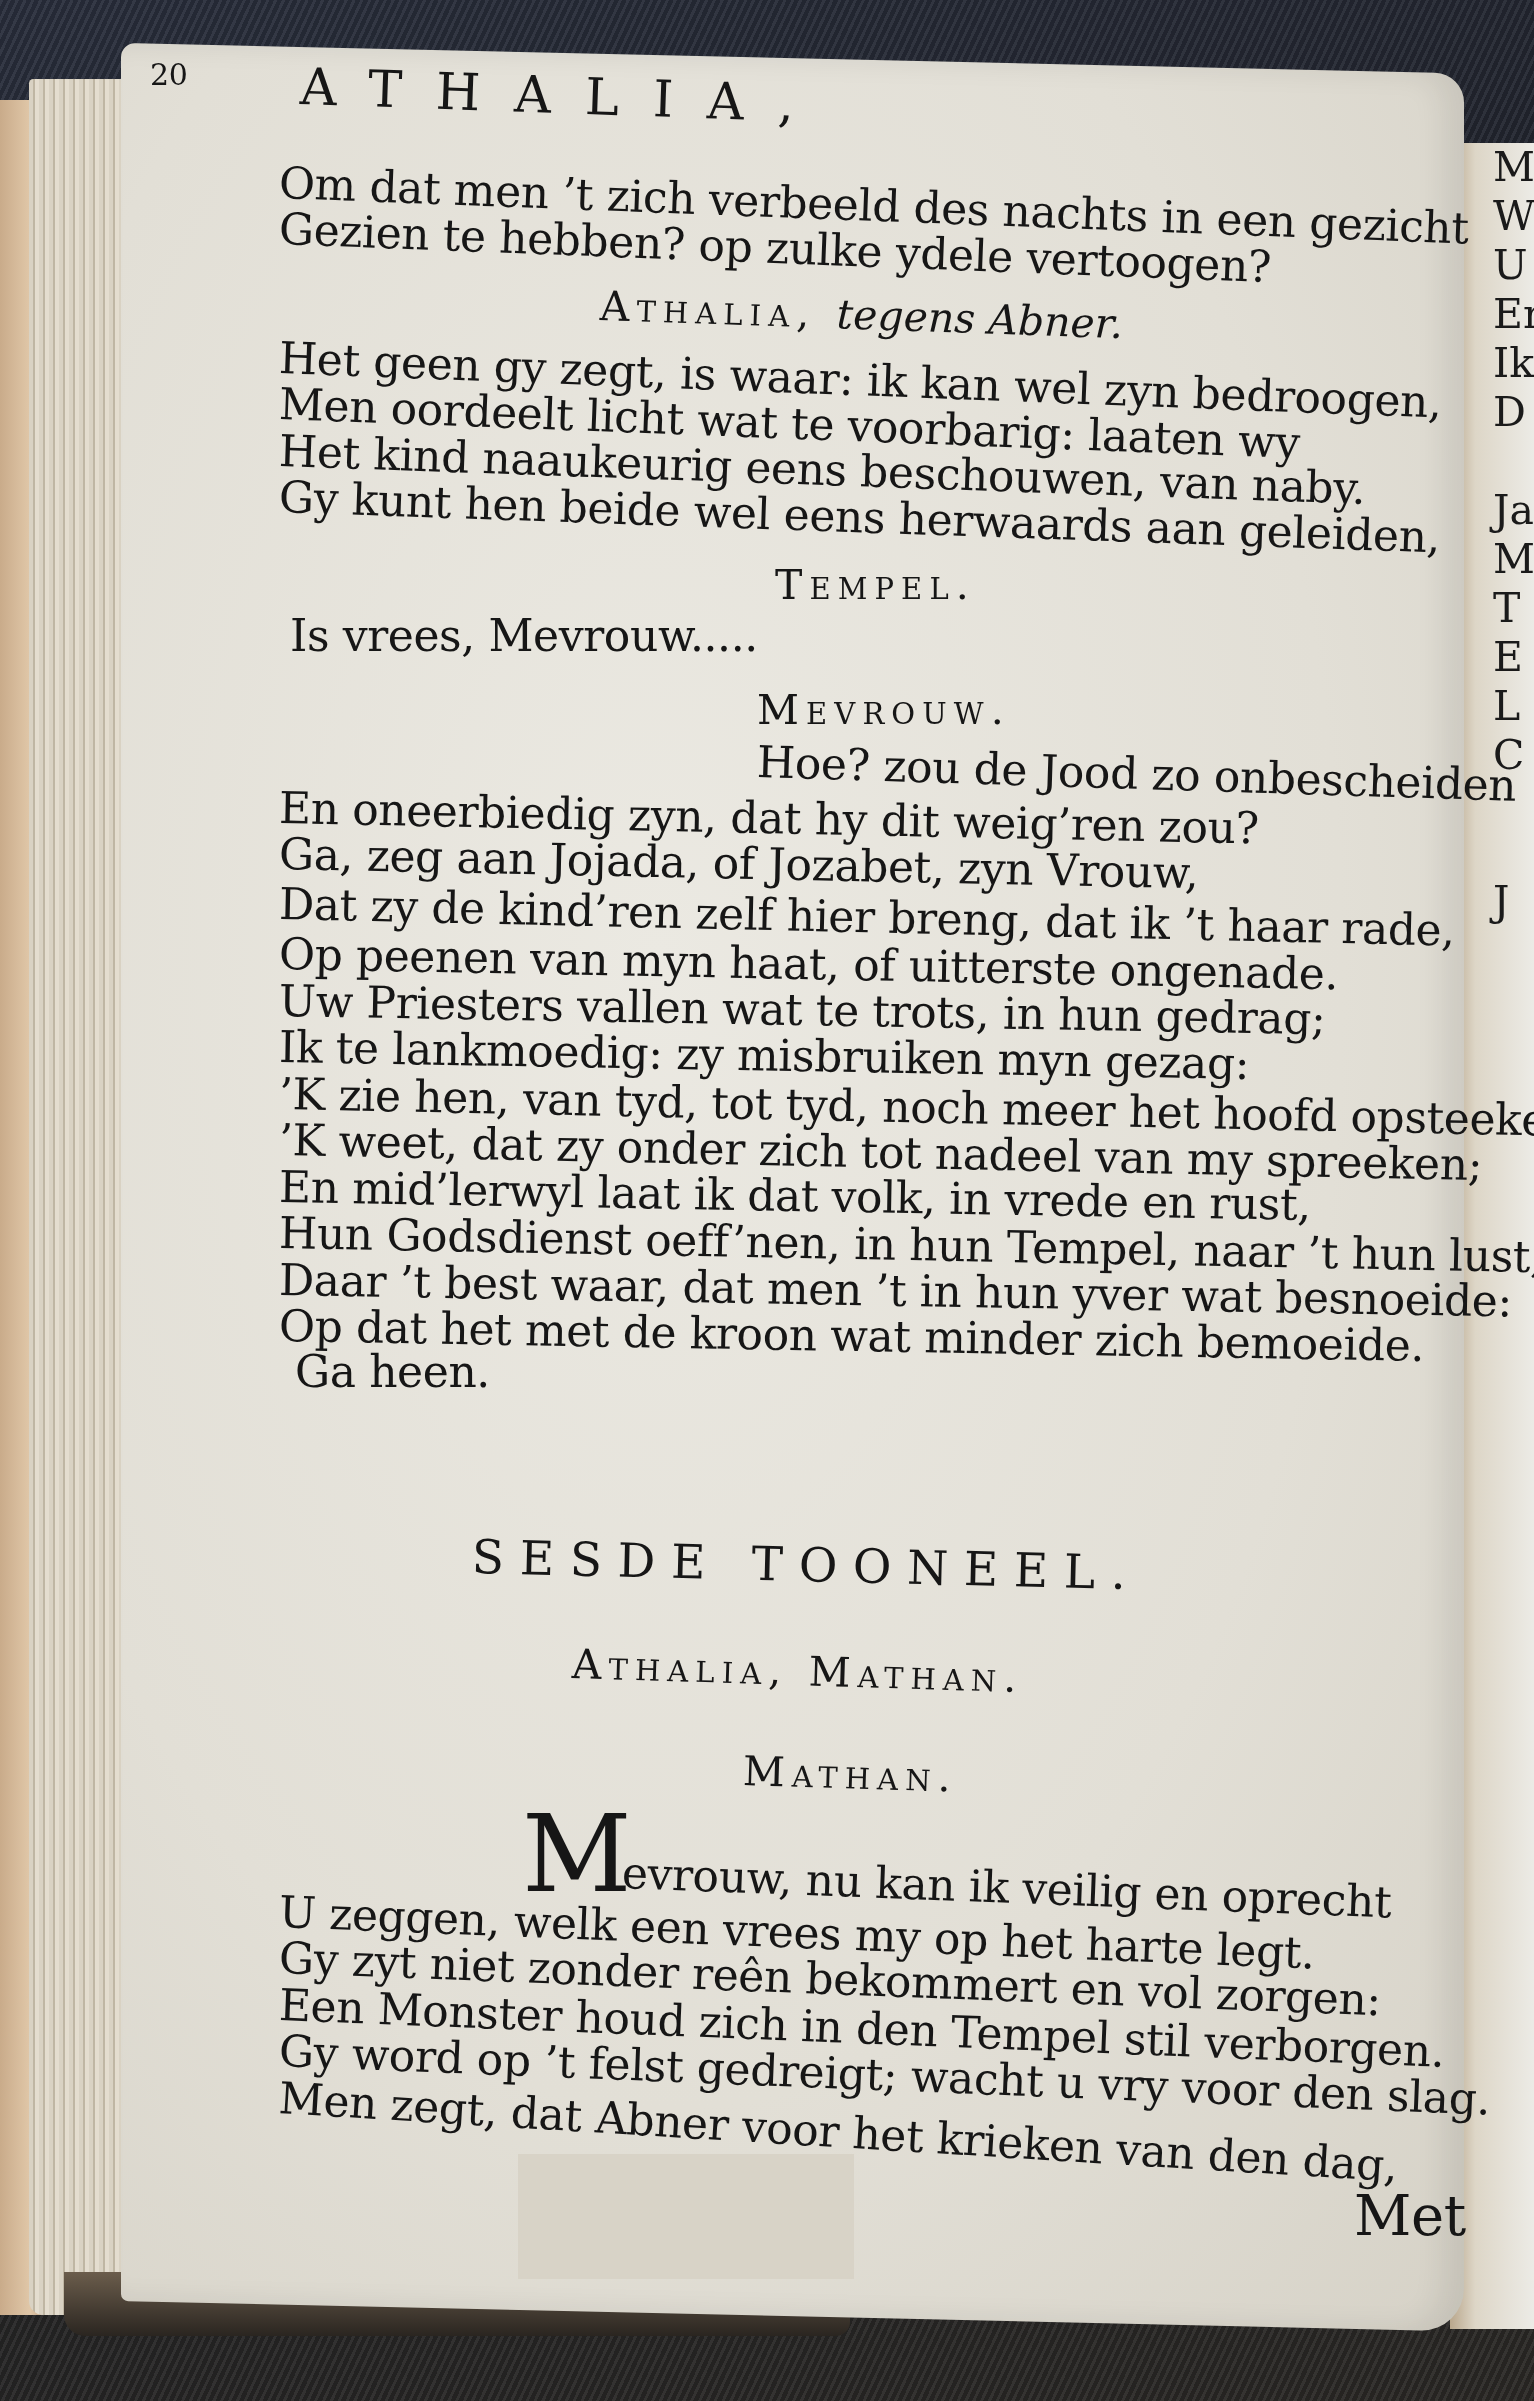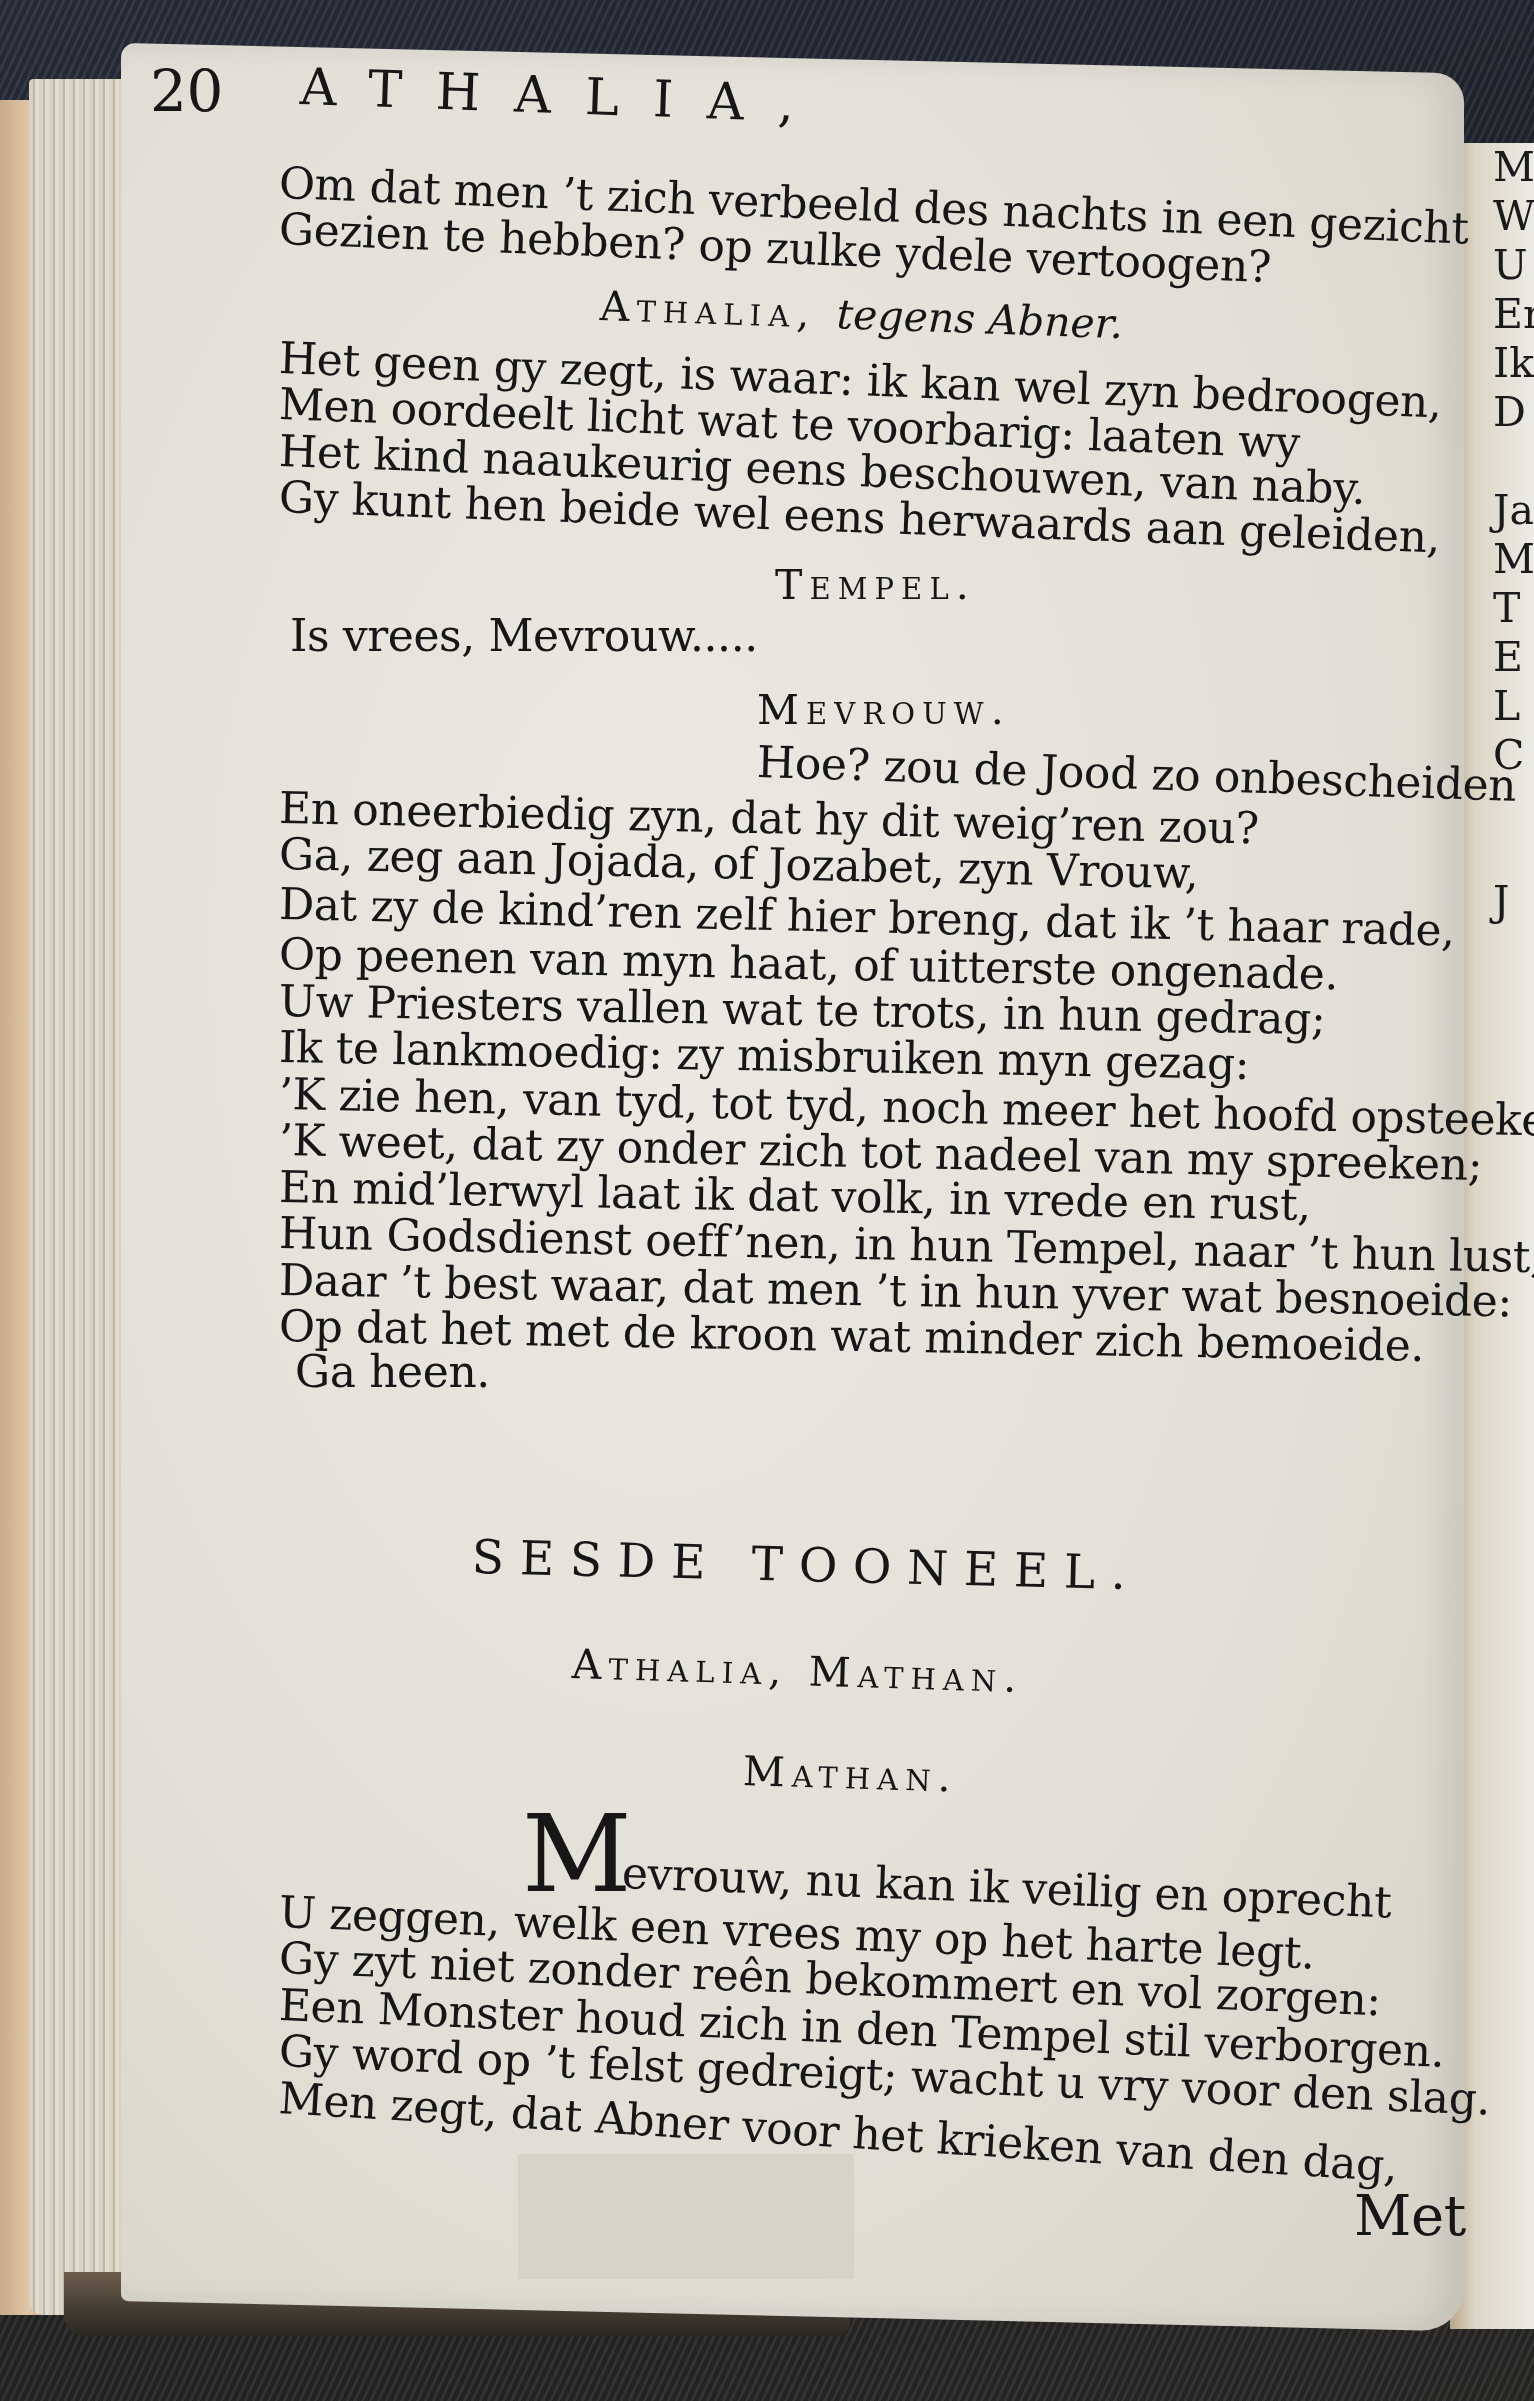--- a/index.html
+++ b/index.html
@@ -34,21 +34,21 @@
     background: linear-gradient(90deg,#b9a78c 0%,#ddd6c7 30%,#ecebe6 100%);
     overflow:hidden;
   }
   .next-page .col { position:absolute; left:43px; top:0; font-size:41px; line-height:49px; color:#1a1a1a; }
   .bottom-edge {
     position:absolute; left:64px; top:2272px; width:786px; height:64px;
     background: linear-gradient(180deg,#6b5d4c,#2a2520);
     border-radius:0 0 14.3px 21.4px;
   }
   .text { position:absolute; color:#161616; white-space:nowrap; letter-spacing:-0.4px; }
-  .run-head { left:150px; top:57px; font-size:58px; }
+  .run-head { left:150px; top:57px; font-size:30px; }
   .run-title { left:300px; top:57px; font-size:51px; letter-spacing:34px; }
   .line { font-size:44px; line-height:1; }
   .speaker { font-size:41px; letter-spacing:7.1px; font-variant: small-caps; }
   .speaker i { letter-spacing:0; font-variant:normal; }
   .scene-title { font-size:47px; letter-spacing:15.7px; }
   .dropcap { font-size:107px; line-height:1; }
   .catchword { font-size:56px; }
   .patch { position:absolute; left:518px; top:2154px; width:336px; height:125px; background:#d8d3c7; }
 </style>
 </head>

